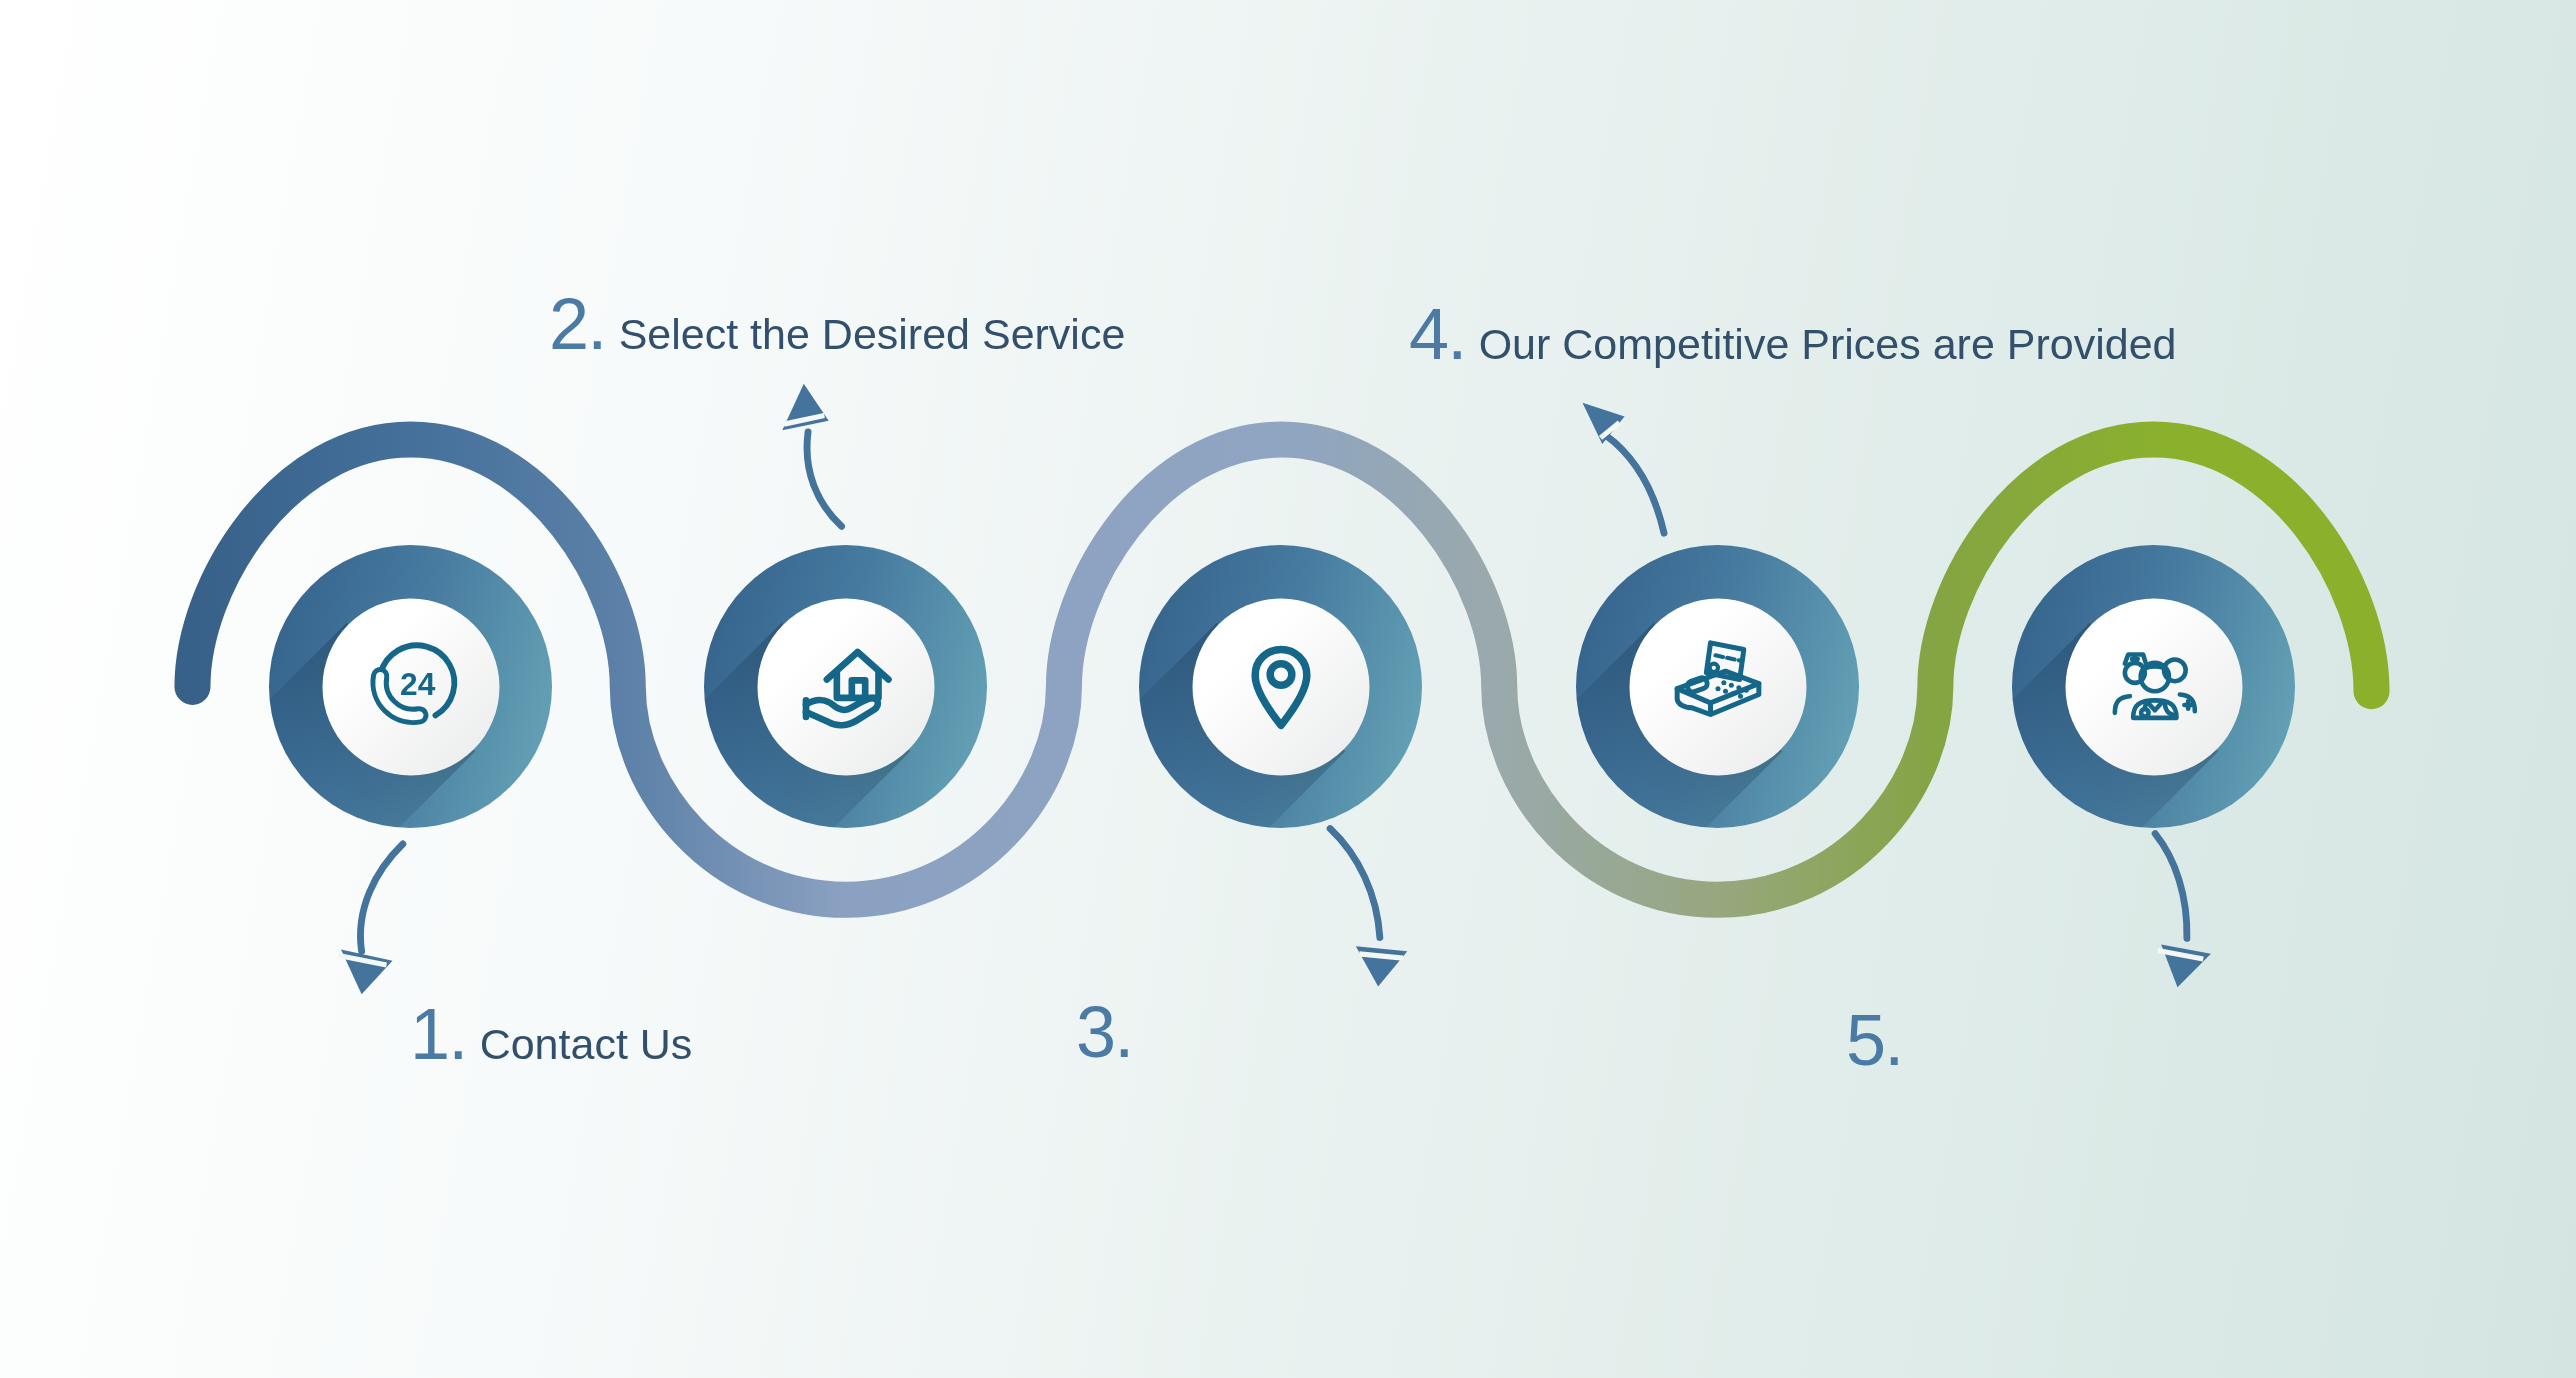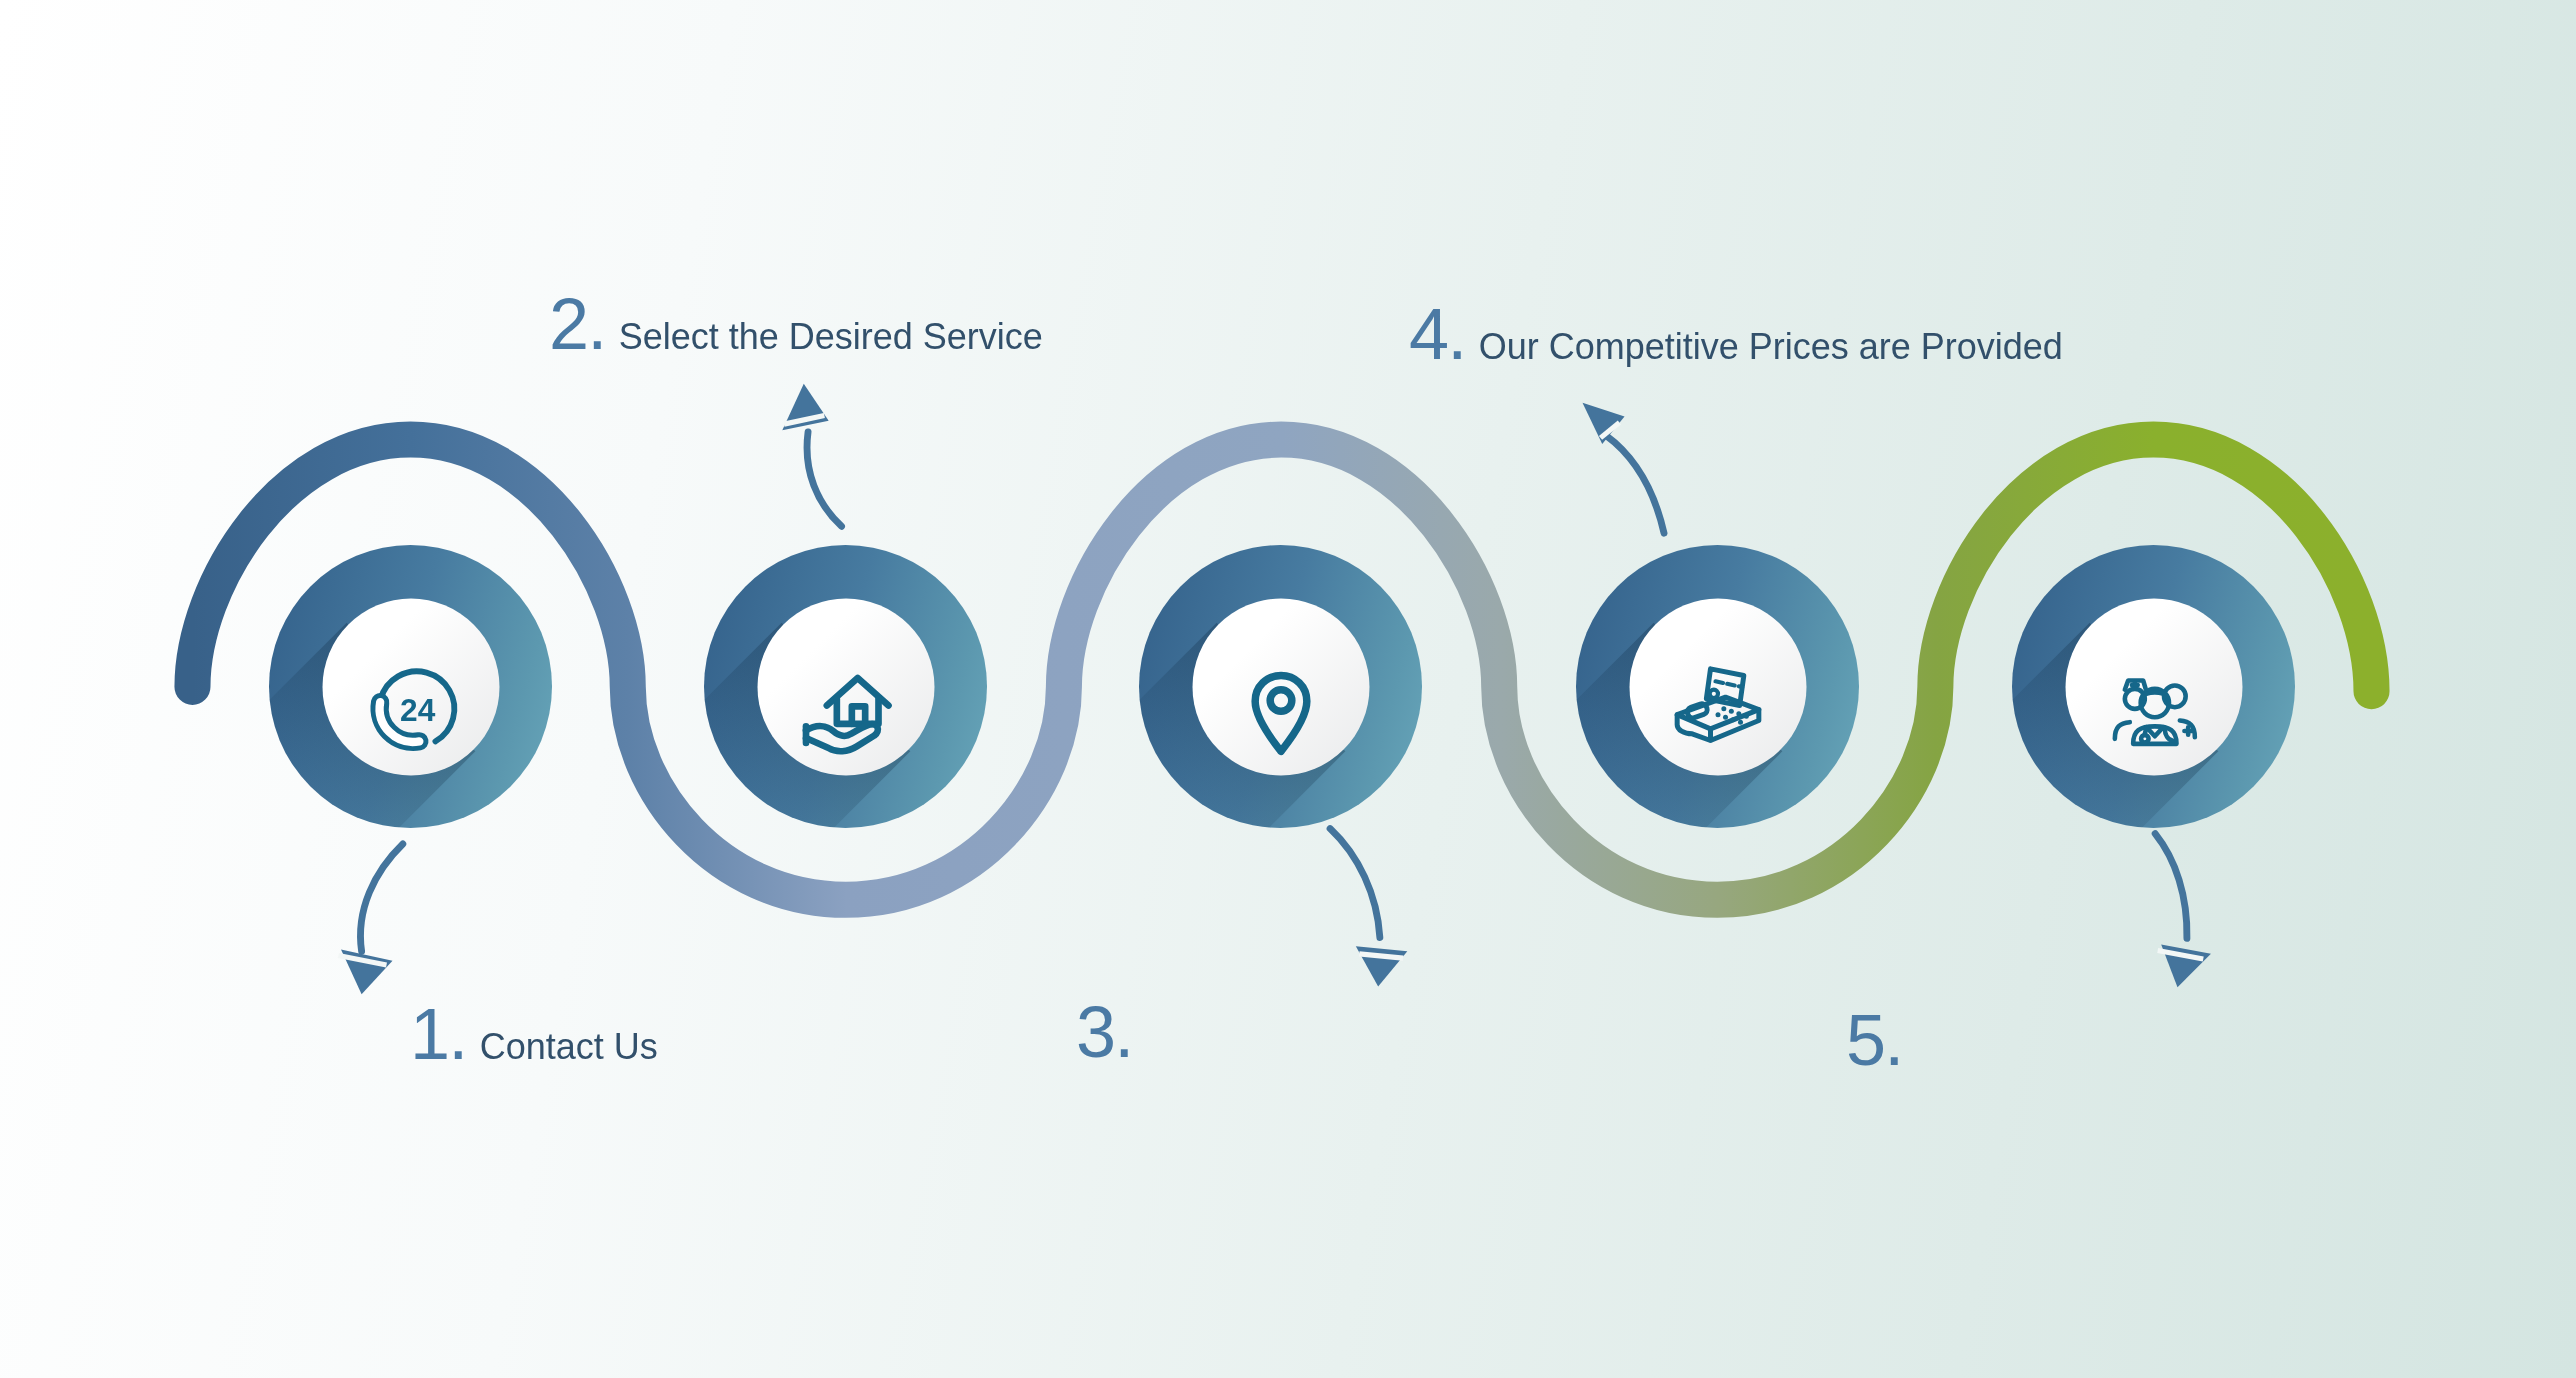--- a/index.html
+++ b/index.html
@@ -53,21 +53,21 @@
     background: linear-gradient(rgba(10,35,58,0.30), rgba(10,35,58,0) 75%);
   }
   .inner-circle {
     position: absolute;
     left: 50%; top: 50%;
     transform: translate(-50%, -50%);
     width: 177px; height: 177px;
     border-radius: 50%;
     background: linear-gradient(135deg, #ffffff 30%, #e9eaeb 100%);
     display: flex;
-    align-items: flex-end;
+    align-items: center;
     justify-content: center;
   }
   .icon {
     width: 125px; height: 125px;
     stroke: #15678a;
     fill: none;
     stroke-linecap: round;
     stroke-linejoin: round;
   }
   .icon text {
@@ -85,21 +85,21 @@
     gap: 13px;
     white-space: nowrap;
   }
   .step-label .num {
     font-size: 72px;
     font-weight: 400;
     color: #4b7aa4;
     letter-spacing: -1.7px;
   }
   .step-label .txt {
-    font-size: 36px;
+    font-size: 43px;
     font-weight: 400;
     color: #32506b;
   }
 
   
   #circle-1 { left: 269px;  top: 545px; }
   #circle-2 { left: 704px;  top: 545px; }
   #circle-3 { left: 1139px; top: 545px; }
   #circle-4 { left: 1576px; top: 545px; }
   #circle-5 { left: 2012px; top: 545px; }

